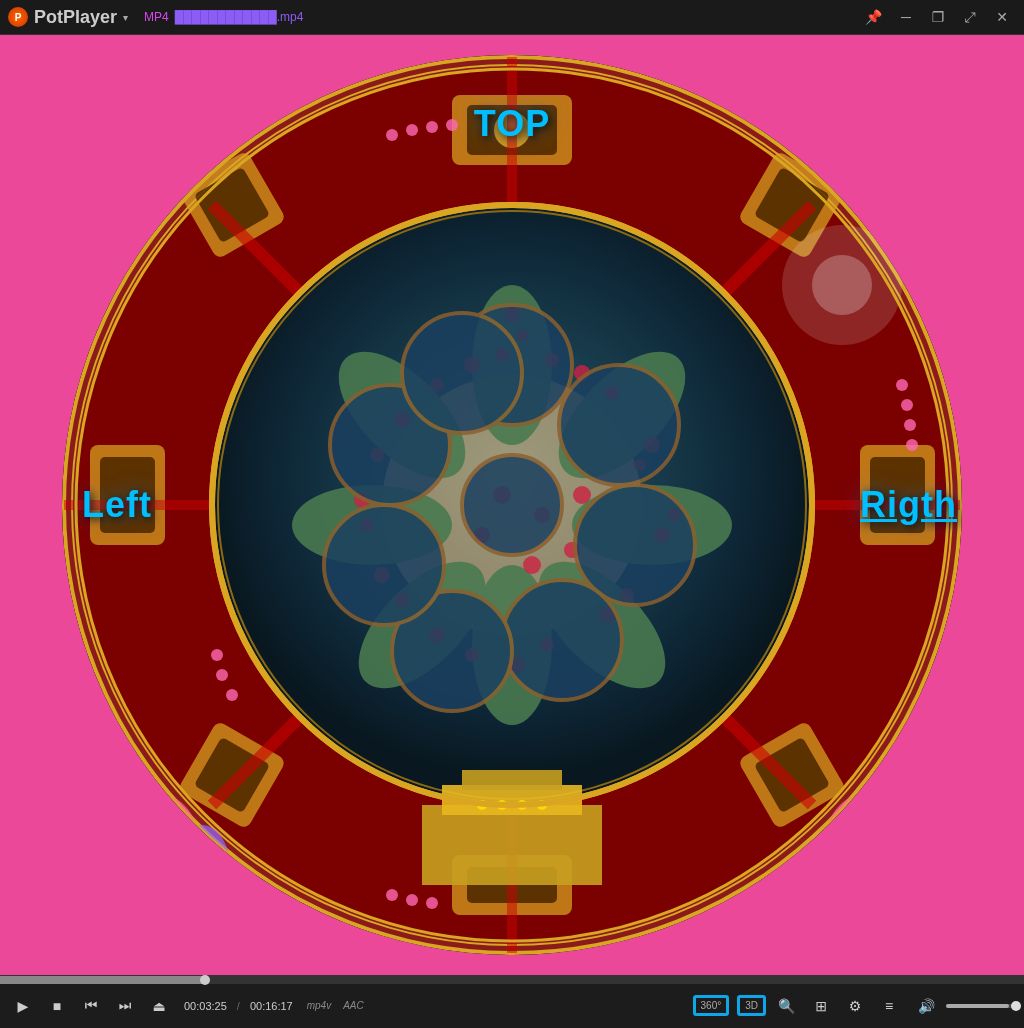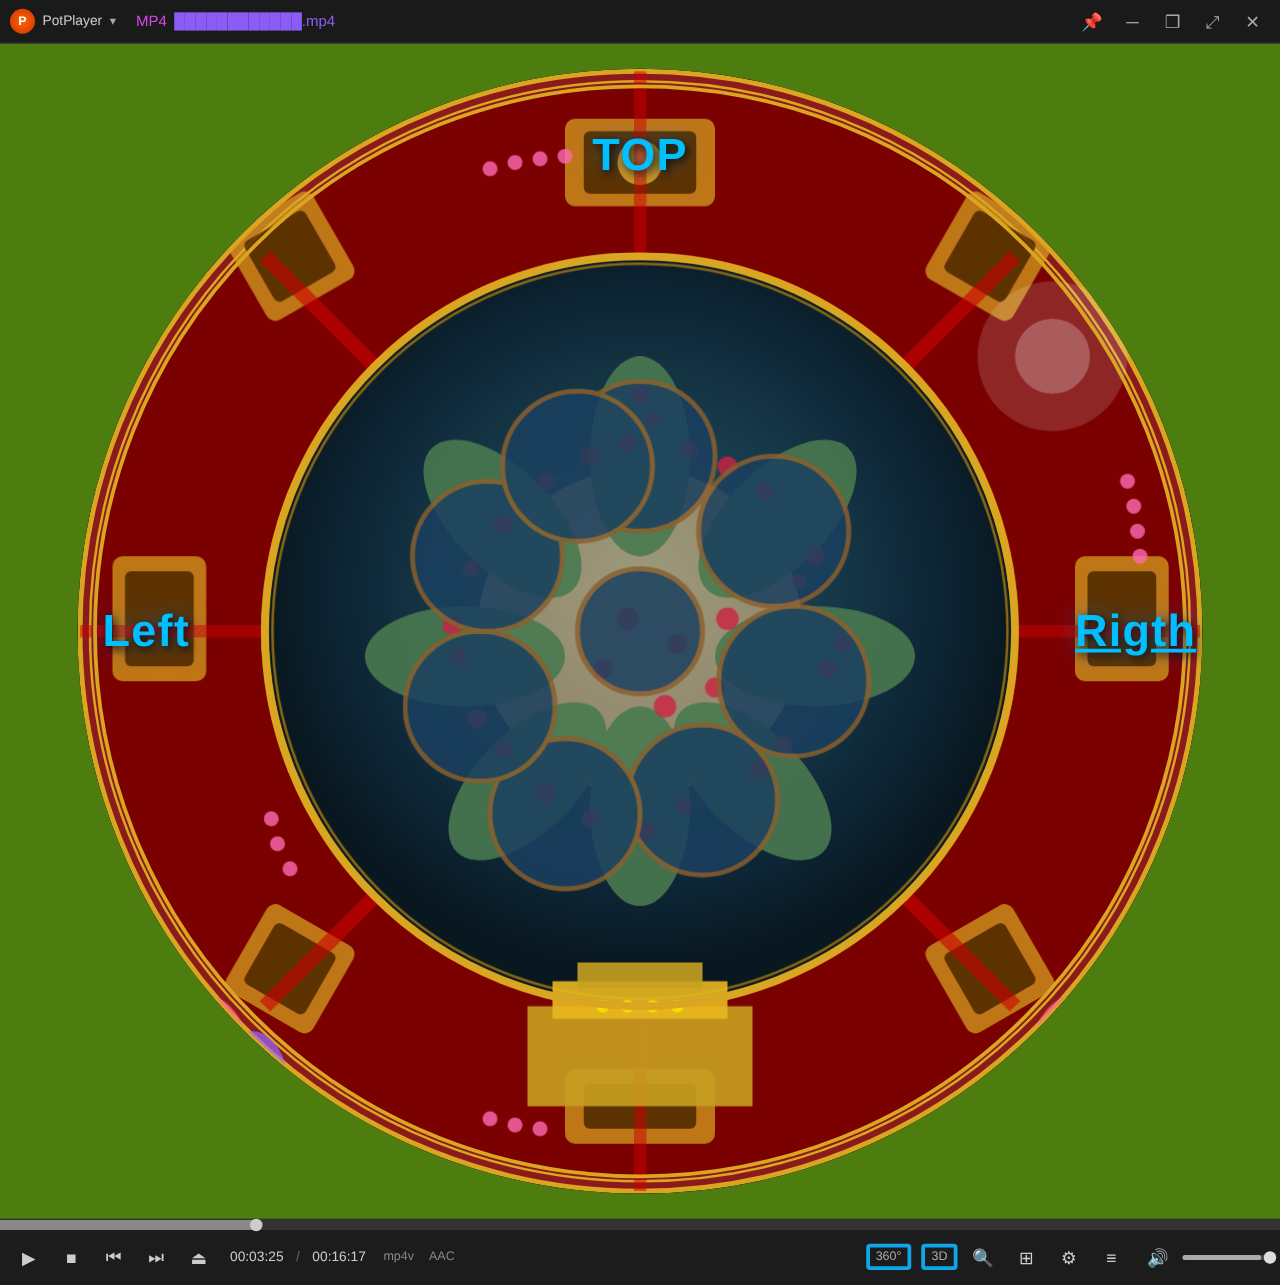--- a/index.html
+++ b/index.html
@@ -35,22 +35,22 @@
       border-radius: 50%;
       display: flex;
       align-items: center;
       justify-content: center;
       font-size: 10px;
       color: white;
       font-weight: bold;
     }
     .app-name {
       color: #cccccc;
-      font-size: 11px;
-      font-weight: normal;
+      font-size: 18px;
+      font-weight: bold;
     }
     .app-dropdown {
       color: #aaa;
       font-size: 10px;
       cursor: pointer;
     }
     .title-format {
       color: #d946ef;
       font-size: 12px;
       margin-left: 10px;
@@ -75,21 +75,21 @@
       display: flex;
       align-items: center;
       justify-content: center;
       border-radius: 3px;
     }
 
     
     #video-area {
       width: 100%;
       height: 940px;
-      background: #4d7c0f;
+      background: #ec4899;
       position: relative;
       display: flex;
       align-items: center;
       justify-content: center;
     }
 
     
     #video-circle {
       width: 900px;
       height: 900px;
@@ -202,20 +202,21 @@
       white-space: nowrap;
     }
     .time-sep {
       color: #666;
       font-size: 11px;
     }
     .format-badge {
       color: #888;
       font-size: 10px;
       margin: 0 4px;
+      font-style: italic;
     }
 
     .spacer { flex: 1; }
 
     
     .badge-btn {
       background: transparent;
       border: 3px solid #0ea5e9;
       color: #aaa;
       font-size: 10px;

